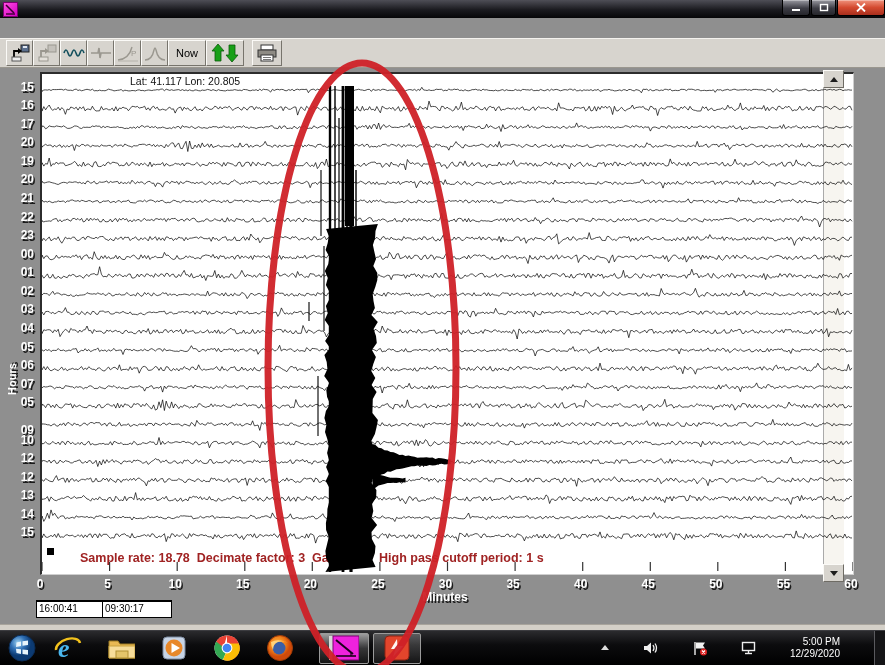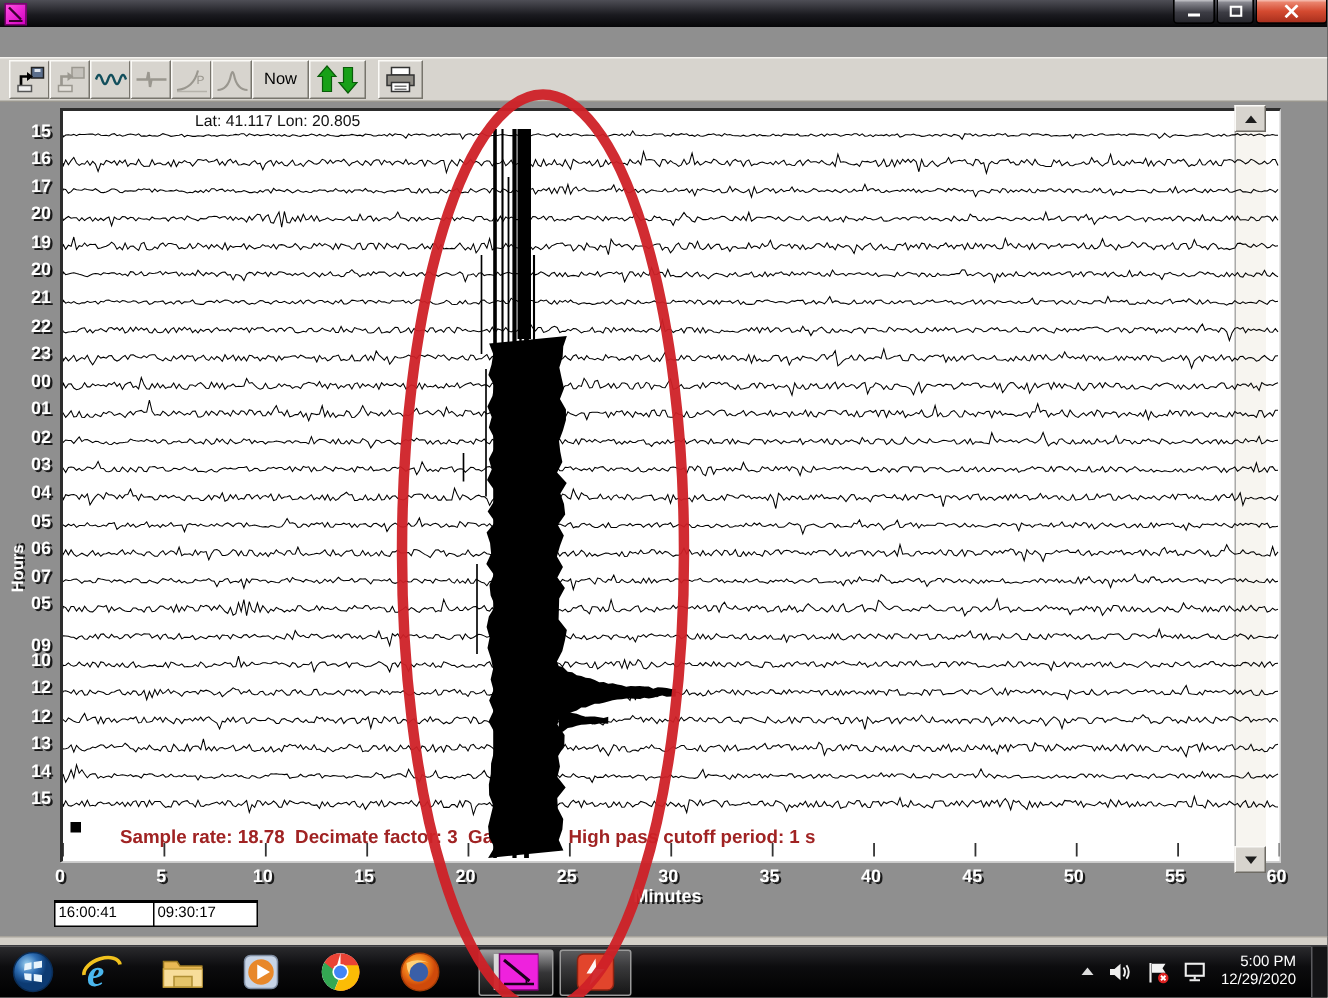--- a/index.html
+++ b/index.html
@@ -85,21 +85,21 @@
 
   
   #taskbar{position:absolute;left:0;top:630px;width:885px;height:35px;
     background:linear-gradient(#2b2b2e,#0c0c0e 40%,#000);border-top:1px solid #3c3c40;
     display:flex;align-items:center;box-sizing:border-box;padding-left:8px;}
   .tb-ico{width:28px;height:28px;margin-right:25px;display:flex;align-items:center;justify-content:center;}
   .task-btn{width:50px;height:31px;margin-right:4px;border:1px solid #9a9a9a;border-radius:2px;
     background:linear-gradient(rgba(255,255,255,.55),rgba(255,255,255,.18) 50%,rgba(255,255,255,.08));
     display:flex;align-items:center;justify-content:center;box-sizing:border-box;}
   .task-btn.dim{background:linear-gradient(rgba(255,255,255,.25),rgba(255,255,255,.08));width:48px;}
-  #tray{margin-left:auto;display:flex;align-items:center;height:35px;}
+  #tray{margin-left:auto;display:flex;align-items:center;height:35px;gap:24px;}
   .tray-ico{margin-right:9px;display:flex;align-items:center;}
   #clock{color:#fff;font-size:10px;line-height:12px;text-align:right;margin-right:10px;}
   #show-desktop{width:10px;height:35px;border-left:1px solid #5a5a5e;background:#141416;}
 
   
   #overlay{position:absolute;left:0;top:0;z-index:50;pointer-events:none;}
 </style>
 </head>
 <body>
 

